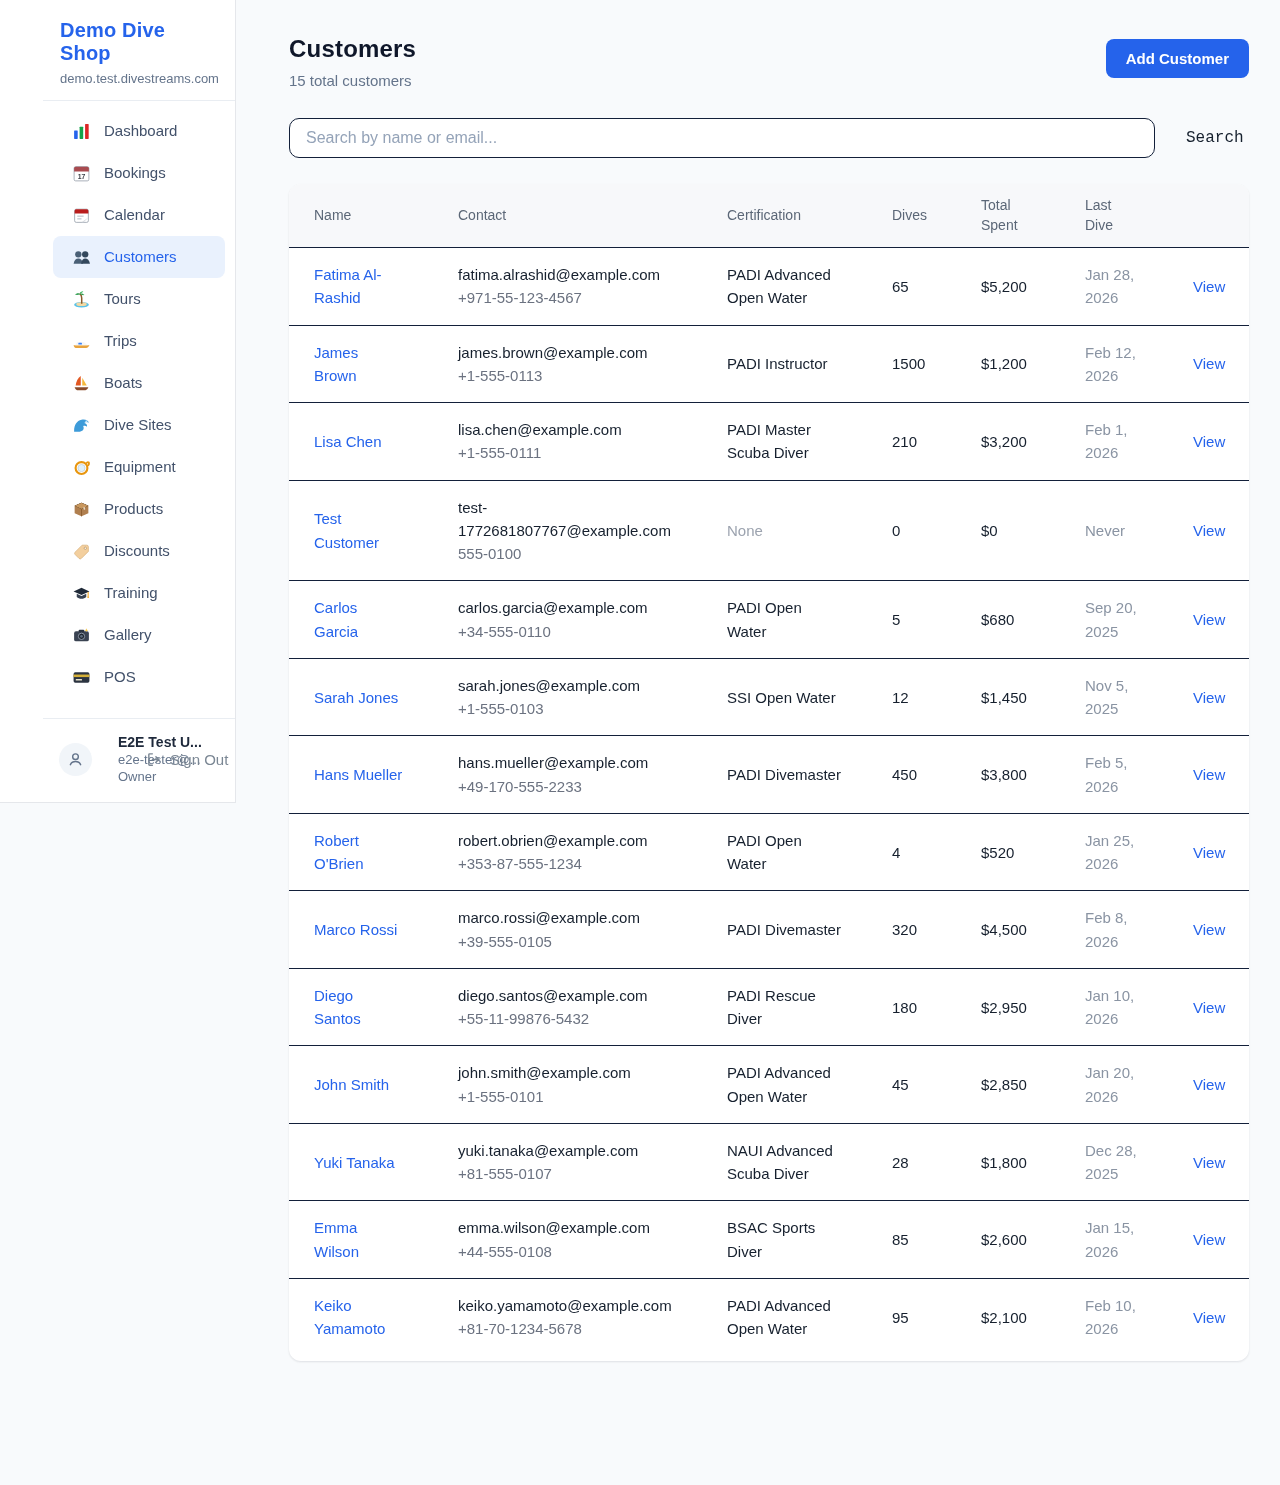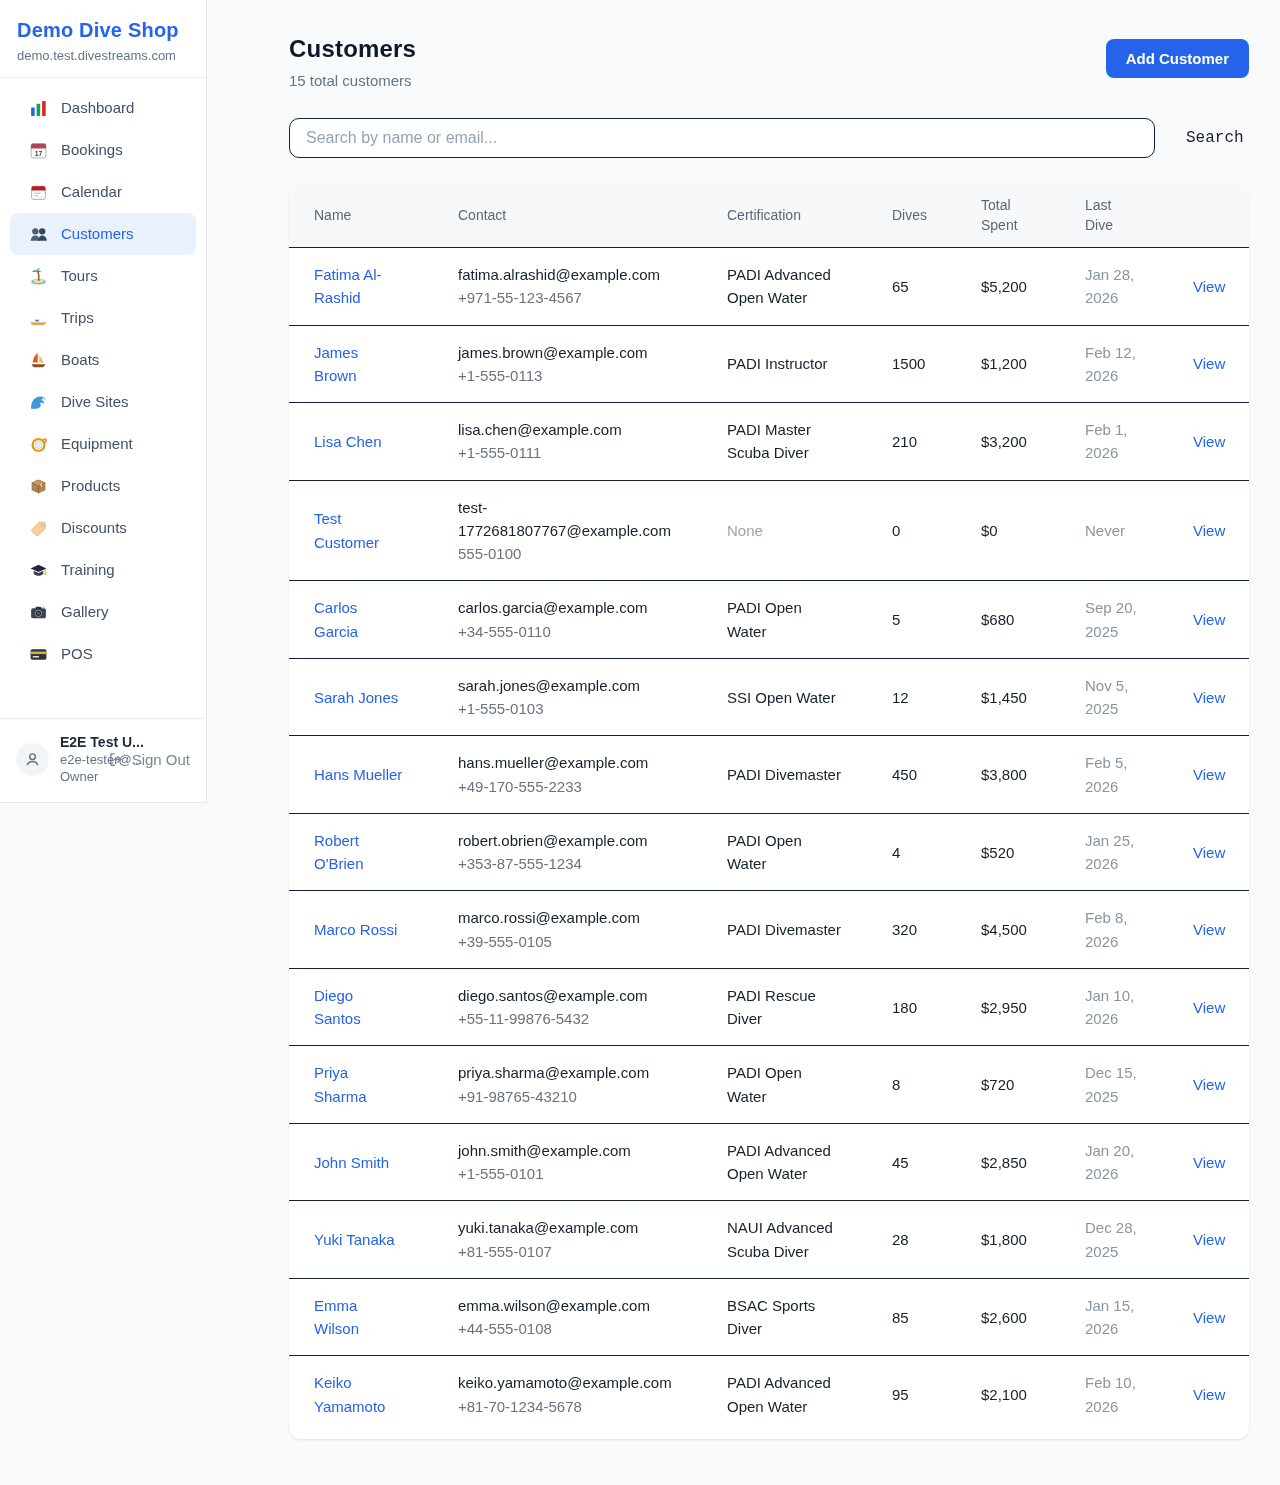--- a/index.html
+++ b/index.html
@@ -8,46 +8,46 @@
     font-family:"Liberation Sans", sans-serif;
     background:#f8fafc;
     color:#0f172a;
     min-height:1485px;
     position:relative;
   }
 
   
   .sidebar {
     position:absolute; left:0; top:0;
-    width:207px; height:803px;
+    width:236px; height:803px;
     background:#ffffff;
     border-right:1px solid #e5e7eb;
     border-bottom:1px solid #e5e7eb;
-    display:flex; flex-direction:column;
+    display:flex; flex-direction:column;padding-left:43px;
   }
   .shop-header { padding:19px 17px 14px 17px; border-bottom:1px solid #e9edf2; }
   .shop-name { color:#2563eb; font-size:20px; font-weight:bold; letter-spacing:.2px; }
   .shop-domain { color:#64748b; font-size:13px; margin-top:6px; }
   .nav { list-style:none; padding:9px 10px; flex:1 1 auto; }
   .nav li {
     display:flex; align-items:center; gap:13px;
     padding:11px 8px 11px 18px;
     border-radius:8px;
     font-size:15px; color:#42516a;
     cursor:pointer;
     line-height:1.2;
   }
   .nav li.active { background:#e9f1fd; color:#2563eb; }
   .nav .icon { width:20px; height:20px; display:inline-flex; align-items:center; justify-content:center; flex:0 0 20px; }
   .nav .icon svg { width:19px; height:19px; }
 
   .user-footer {
     border-top:1px solid #e9edf2;
     padding:15px 16px 18px 16px;
-    display:flex; align-items:center; gap:11px;
+    display:flex; align-items:center; gap:26px;
   }
   .avatar {
     width:33px; height:33px; border-radius:50%;
     background:#f1f5f9; display:flex; align-items:center; justify-content:center;
     flex:0 0 33px;
   }
   .user-meta { flex:1 1 auto; min-width:0; }
   .user-name { font-size:14px; font-weight:bold; color:#1e293b; white-space:nowrap; }
   .user-email, .user-role { font-size:13px; color:#64748b; margin-top:2px; white-space:nowrap; }
   .signout {
@@ -479,32 +479,20 @@
       <div class="email">diego.santos@example.com</div>
       <div class="phone">+55-11-99876-5432</div>
     </td>
     <td class="c-cert">PADI Rescue Diver</td>
     <td class="c-dives">180</td>
     <td class="c-spent">$2,950</td>
     <td class="c-last">Jan 10, 2026</td>
     <td class="c-view"><a>View</a></td>
   </tr>
 
-  <tr>
-    <td class="c-name"><a>Priya Sharma</a></td>
-    <td class="c-contact">
-      <div class="email">priya.sharma@example.com</div>
-      <div class="phone">+91-98765-43210</div>
-    </td>
-    <td class="c-cert">PADI Open Water</td>
-    <td class="c-dives">8</td>
-    <td class="c-spent">$720</td>
-    <td class="c-last">Dec 15, 2025</td>
-    <td class="c-view"><a>View</a></td>
-  </tr>
 
   <tr>
     <td class="c-name"><a>John Smith</a></td>
     <td class="c-contact">
       <div class="email">john.smith@example.com</div>
       <div class="phone">+1-555-0101</div>
     </td>
     <td class="c-cert">PADI Advanced Open Water</td>
     <td class="c-dives">45</td>
     <td class="c-spent">$2,850</td>

